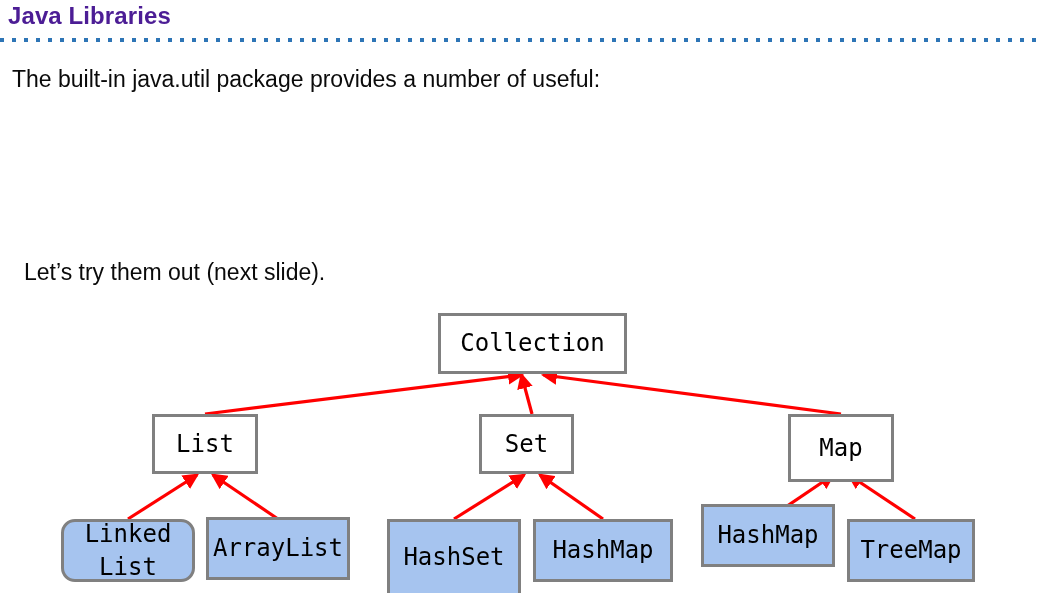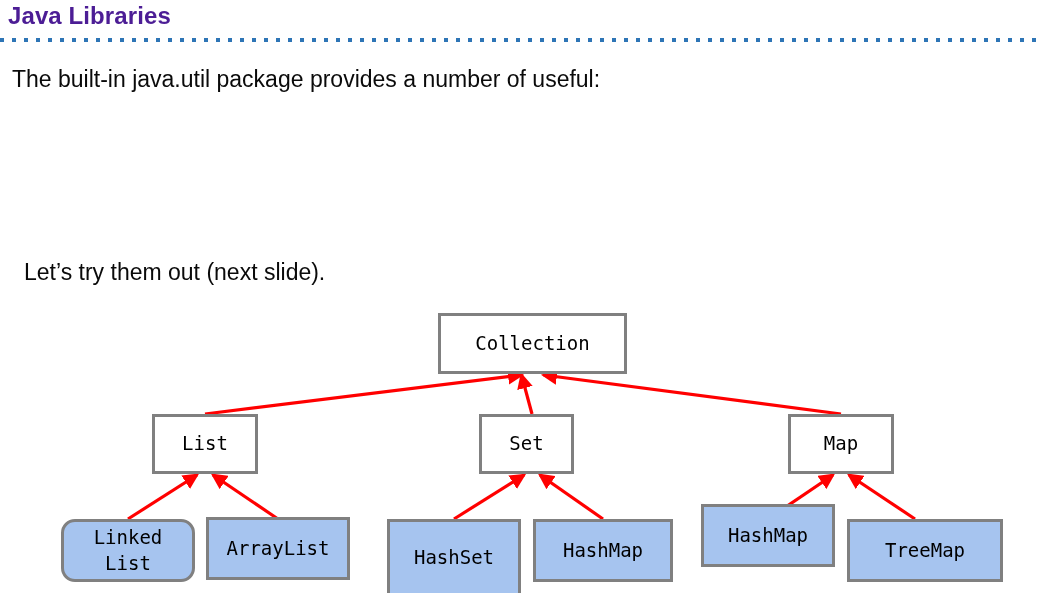--- a/index.html
+++ b/index.html
@@ -94,21 +94,21 @@
   }
   .node {
     position: absolute;
     box-sizing: border-box;
     border: 3px solid #808080;
     display: flex;
     align-items: center;
     justify-content: center;
     text-align: center;
     font-family: "DejaVu Sans Mono", "Liberation Mono", monospace;
-    font-size: 19px;
+    font-size: 24px;
     color: #000000;
     line-height: 1.35;
     white-space: pre-line;
   }
   .node.iface {
     background: #ffffff;
   }
   .node.impl {
     background: #A6C4EF;
   }
@@ -143,21 +143,21 @@
       <line x1="603" y1="519" x2="540" y2="475" stroke="#FF0000" stroke-width="3.2" marker-end="url(#ah)"></line>
       <line x1="768" y1="519" x2="833" y2="475" stroke="#FF0000" stroke-width="3.2" marker-end="url(#ah)"></line>
       <line x1="915" y1="519" x2="849" y2="475" stroke="#FF0000" stroke-width="3.2" marker-end="url(#ah)"></line>
     </g>
 </svg>
 
 <div id="node-layer">
     <div class="node iface" style="left: 438px; top: 313px; width: 189px; height: 61px;">Collection</div>
     <div class="node iface" style="left: 152px; top: 414px; width: 106px; height: 60px;">List</div>
     <div class="node iface" style="left: 479px; top: 414px; width: 95px; height: 60px;">Set</div>
-    <div class="node iface" style="left: 788px; top: 414px; width: 106px; height: 60px;">Map</div>
+    <div class="node iface" style="left: 788px; top: 414px; width: 106px; height: 68px;">Map</div>
     <div class="node impl" style="left: 61px; top: 519px; width: 134px; height: 63px; border-radius: 14px;">Linked
 List</div>
     <div class="node impl" style="left: 206px; top: 517px; width: 144px; height: 63px;">ArrayList</div>
     <div class="node impl" style="left: 387px; top: 519px; width: 134px; height: 77px;">HashSet</div>
     <div class="node impl" style="left: 533px; top: 519px; width: 140px; height: 63px;">HashMap</div>
     <div class="node impl" style="left: 701px; top: 504px; width: 134px; height: 63px;">HashMap</div>
-    <div class="node impl" style="left: 847px; top: 519px; width: 156px; height: 63px; text-align: center;">TreeMap</div>
+    <div class="node impl" style="left: 847px; top: 519px; width: 128px; height: 63px; text-align: center;">TreeMap</div>
   </div>
 
 </body></html>

